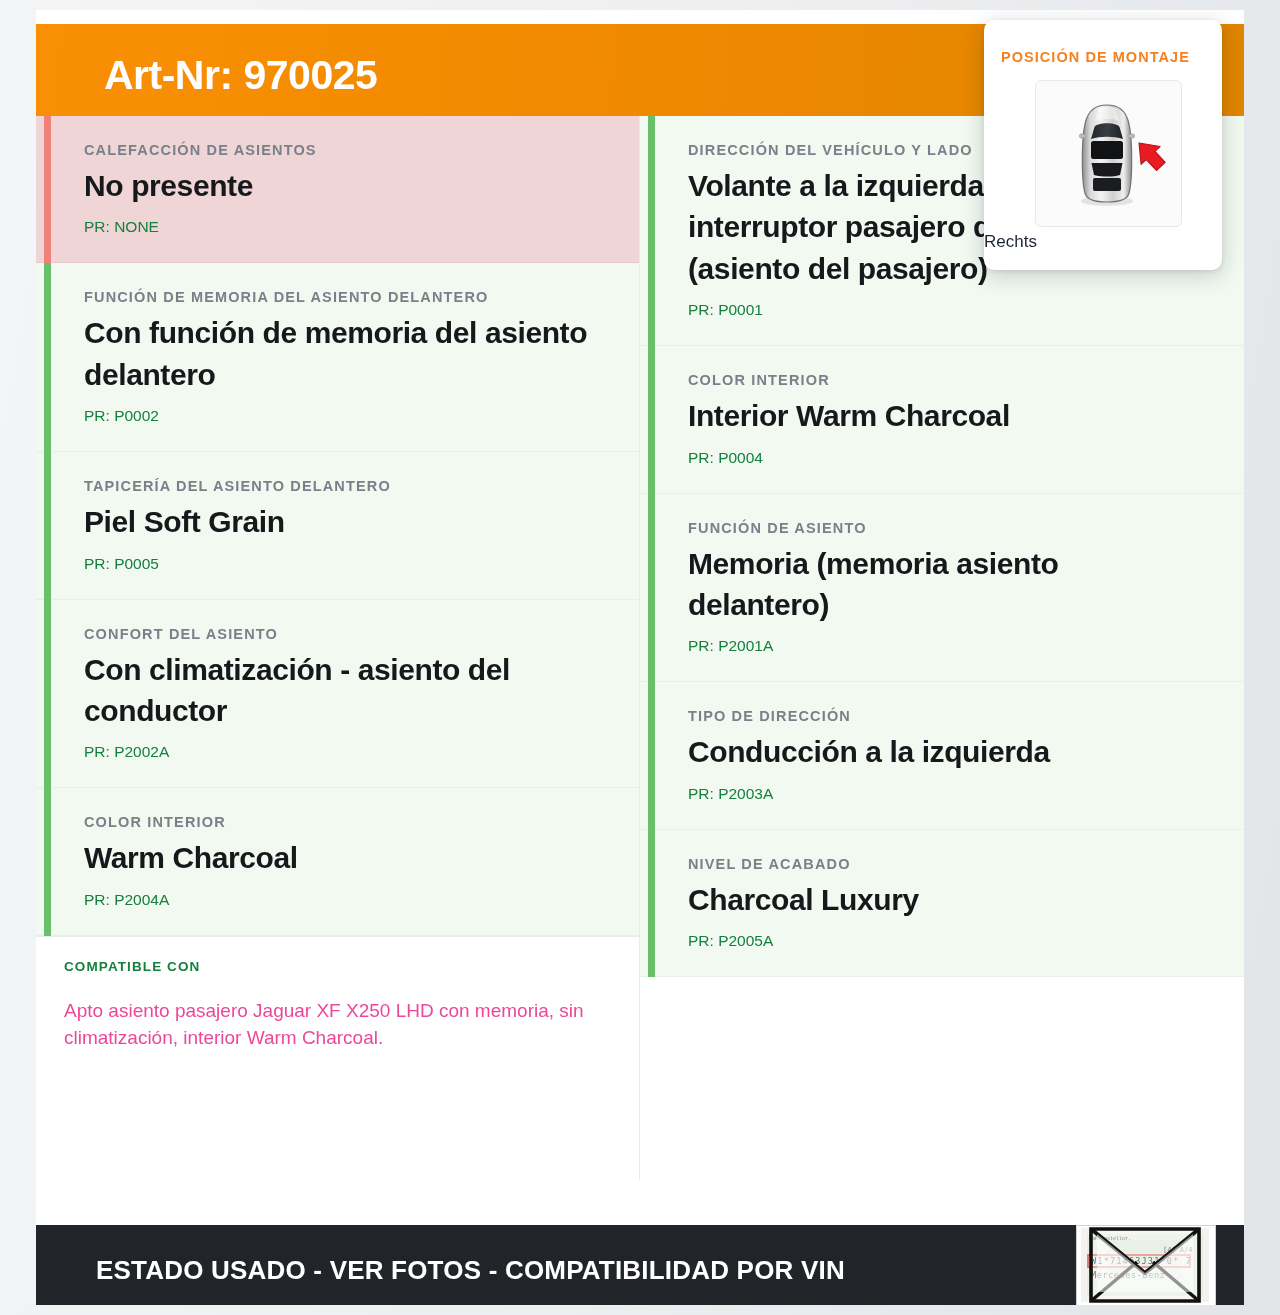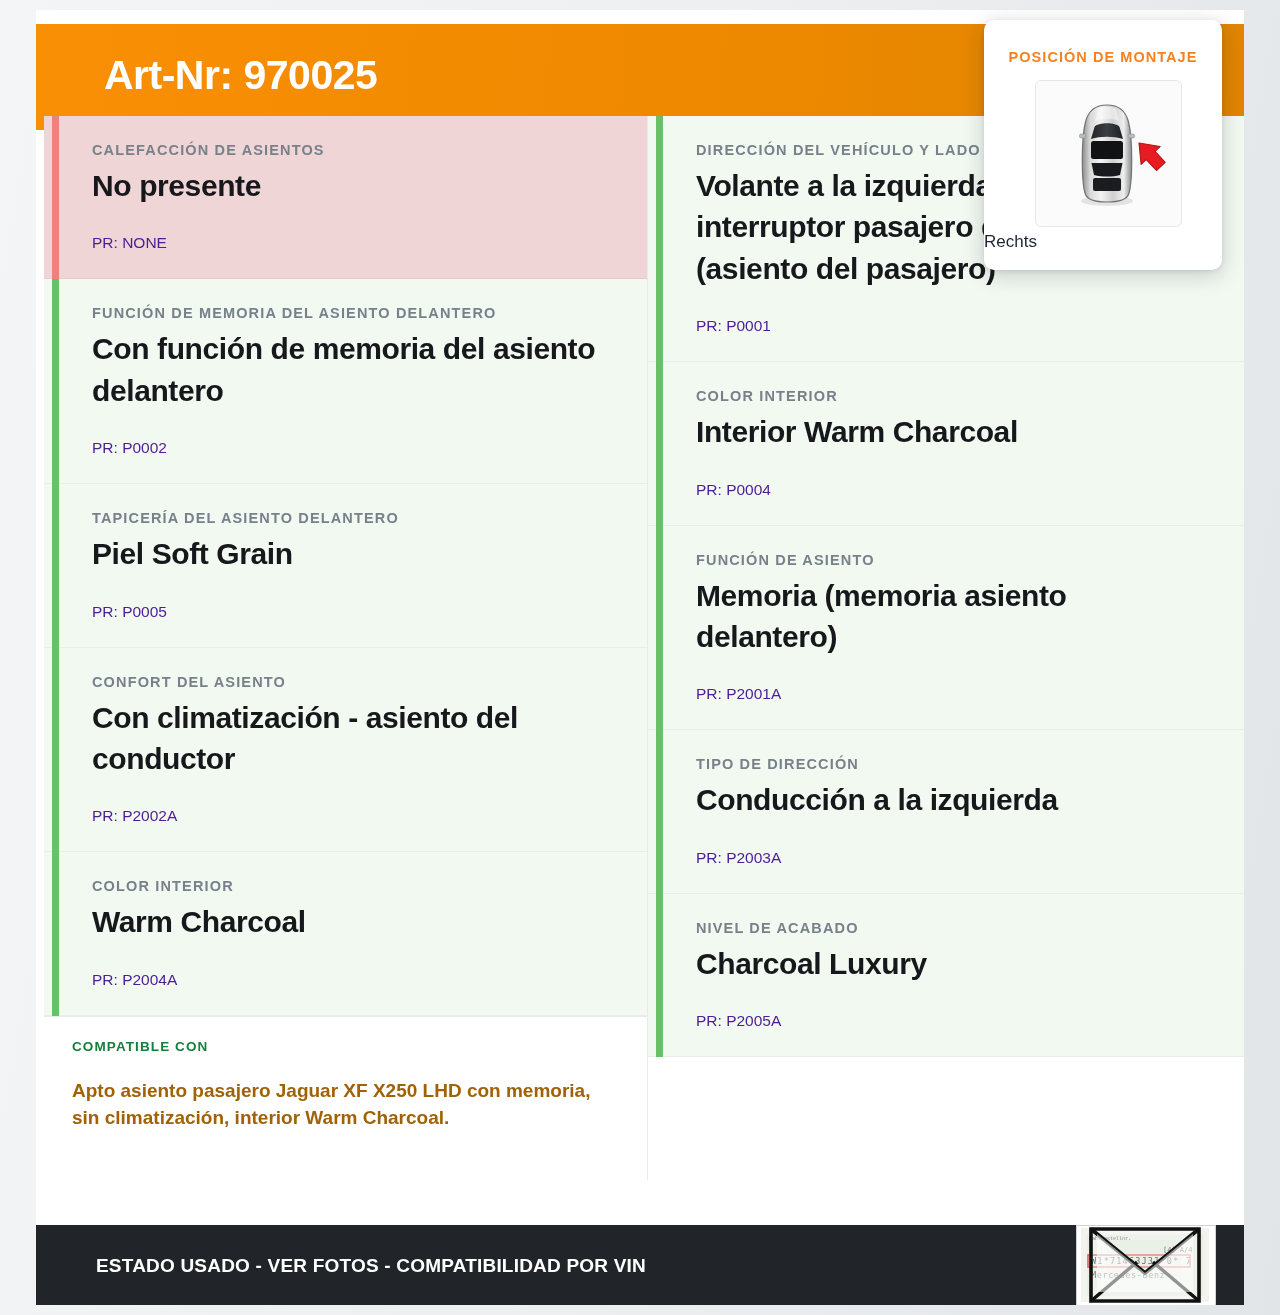--- a/index.html
+++ b/index.html
@@ -41,21 +41,21 @@
     font-size: 41px;
     font-weight: bold;
     color: #ffffff;
     letter-spacing: -0.5px;
     white-space: nowrap;
   }
 
   
   .body-cols {
     position: absolute;
-    left: 8px;
+    left: 0;
     top: 106px;
     width: 1208px;
     height: 1064px;
     display: flex;
   }
   .col {
     position: relative;
     box-sizing: border-box;
   }
   .col-left {
@@ -100,67 +100,67 @@
   }
   .spec-value {
     font-size: 30px;
     font-weight: bold;
     color: #16181c;
     line-height: 1.38;
     letter-spacing: -0.4px;
   }
   .spec-pr {
     font-size: 15.5px;
-    color: #4c1d95;
-    margin-top: 28px;
+    color: #15803d;
+    margin-top: 12px;
   }
 
   
   .compat {
     position: relative;
     box-sizing: border-box;
     background: #ffffff;
     padding: 22px 40px 20px 28px;
     border-top: 1px solid #e9eaec;
   }
   .compat-label {
     font-size: 13.5px;
     font-weight: bold;
     letter-spacing: 1.1px;
     color: #15803d;
     text-transform: uppercase;
     margin-bottom: 24px;
   }
   .compat-text {
     font-size: 19px;
-    font-weight: bold;
-    color: #a16207;
+    font-weight: normal;
+    color: #ec4899;
     line-height: 1.42;
   }
 
   
   .mount-card {
     position: absolute;
     left: 948px;
     top: 10px;
     width: 238px;
     height: 250px;
     background: #ffffff;
     border-radius: 10px;
     box-shadow: 0 5px 22px rgba(20,25,35,0.20), 0 1px 4px rgba(20,25,35,0.10);
     z-index: 40;
   }
   .mount-title {
-    text-align: center;
     font-size: 14.5px;
     font-weight: bold;
     letter-spacing: 1.05px;
     color: #f58220;
     text-transform: uppercase;
     margin-top: 29px;
+    padding-left: 17px;
   }
   .mount-img-box {
     position: absolute;
     left: 51px;
     top: 60px;
     width: 145px;
     height: 145px;
     background: #fbfbfc;
     border: 1px solid #e6e8ea;
     border-radius: 6px;
@@ -182,21 +182,21 @@
     left: 0;
     bottom: 0;
     width: 1208px;
     height: 80px;
     background: #212529;
   }
   .footer-text {
     position: absolute;
     left: 60px;
     top: 30px;
-    font-size: 19px;
+    font-size: 26px;
     font-weight: bold;
     letter-spacing: 0.2px;
     color: #ffffff;
     white-space: nowrap;
   }
   .footer-badge {
     position: absolute;
     right: 28px;
     top: 0px;
     width: 138px;

